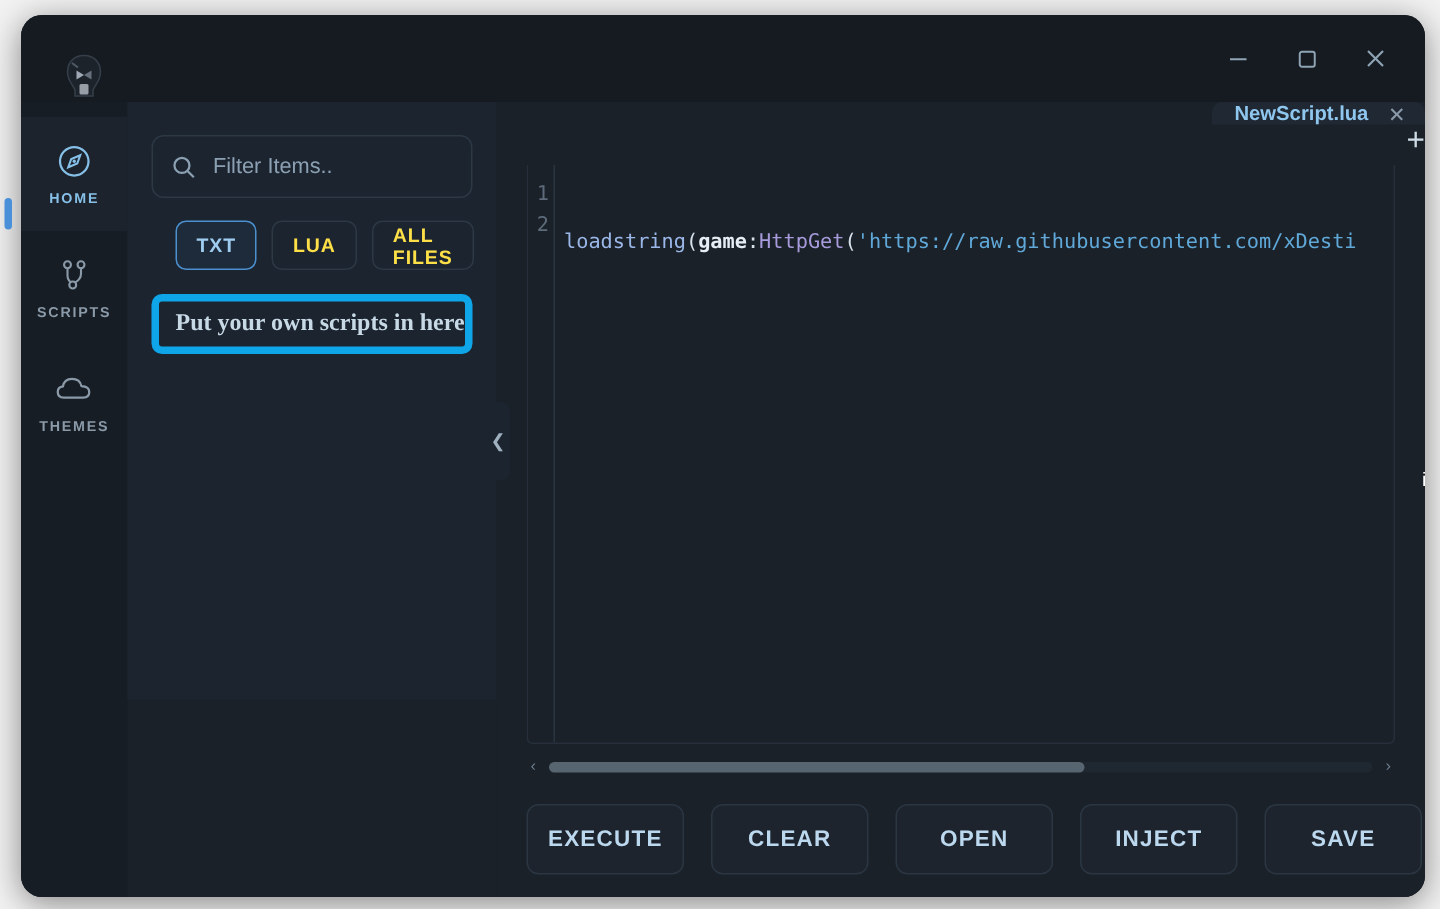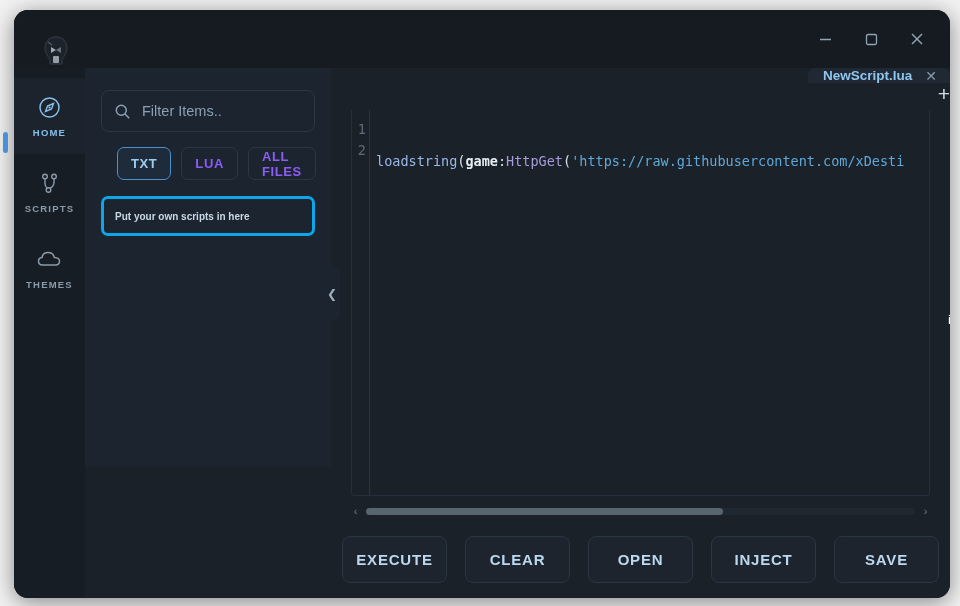--- a/index.html
+++ b/index.html
@@ -154,46 +154,47 @@
     padding-left: 16px;
   }
   .chip {
     height: 33px;
     padding: 0 13px;
     border-radius: 7px;
     border: 1px solid #2d3845;
     display: flex;
     align-items: center;
     justify-content: center;
-    color: #8b5cf6;
+    color: #fde047;
     font-size: 13px;
     font-weight: bold;
     letter-spacing: .6px;
     cursor: pointer;
   }
   .chip.active {
     border-color: #4b90cf;
     color: #9fcdf0;
     background: #1e2b3a;
   }
 
   #script-list { margin-top: 16px; }
   .script-item {
     height: 40px;
-    border: 3px solid #0ea5e9;
+    border: 5px solid #0ea5e9;
     border-radius: 7px;
     display: flex;
     align-items: center;
     padding: 0 11px;
     overflow: hidden;
     white-space: nowrap;
     color: #c8d9e6;
-    font-size: 10px;
+    font-size: 16px;
     font-weight: bold;
     cursor: pointer;
+    font-family: Liberation Serif, serif;
   }
 
   
   #collapse-handle {
     position: absolute;
     left: 310px;
     top: 258px;
     width: 16px;
     height: 52px;
     background: #1c2430;
@@ -315,21 +316,20 @@
     background: #56656f;
     border-radius: 4px;
   }
 
   
   #action-bar {
     margin: 16px 20px 0 20px;
     display: flex;
     align-items: center;
     gap: 18px;
-    justify-content: center;
   }
   .action-btn {
     height: 47px;
     min-width: 105px;
     padding: 0 18px;
     border: 1px solid #2b3643;
     border-radius: 8px;
     background: #1d242d;
     color: #bcd8ee;
     font-size: 15px;

